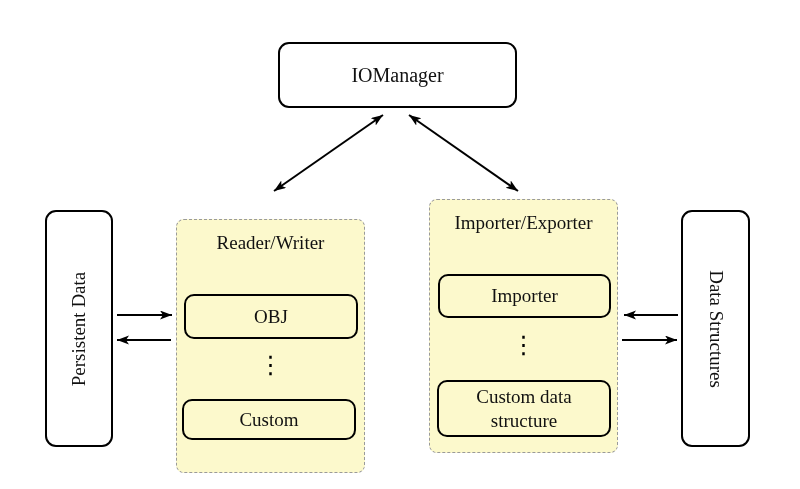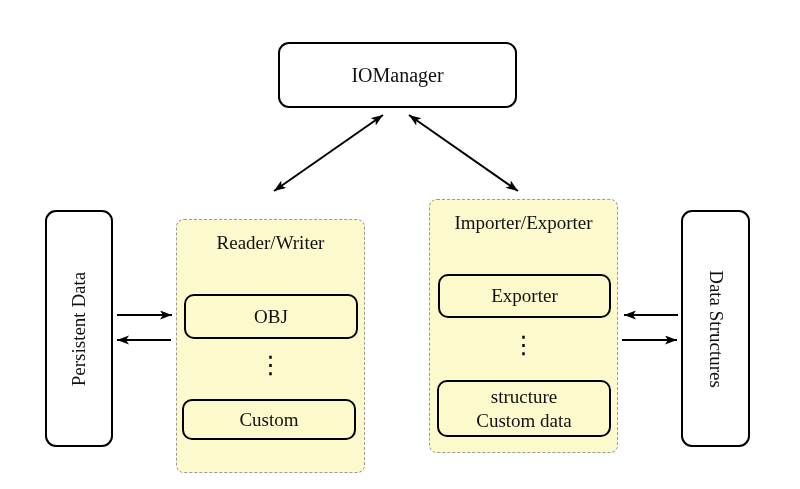--- a/index.html
+++ b/index.html
@@ -62,26 +62,26 @@
     </div>
     <div class="ellipsis" id="ell-rw">⋮</div>
     <div class="inner-node" id="node-customfile">
       <span>Custom</span>
     </div>
   </div>
 
   <div class="group" id="group-ie">
     <div class="group-title">Importer/Exporter</div>
     <div class="inner-node" id="node-openmesh">
-      <span>Exporter</span>
+      <span>Importer</span>
     </div>
     <div class="ellipsis" id="ell-ie">⋮</div>
     <div class="inner-node" id="node-customdata">
+      <span>Custom data</span>
       <span>structure</span>
-      <span>Custom data</span>
     </div>
   </div>
 
   <div class="node" id="persistent-data">
     <span class="vlabel rotl">Persistent Data</span>
   </div>
 
   <div class="node" id="data-structures">
     <span class="vlabel rotr">Data Structures</span>
   </div>

